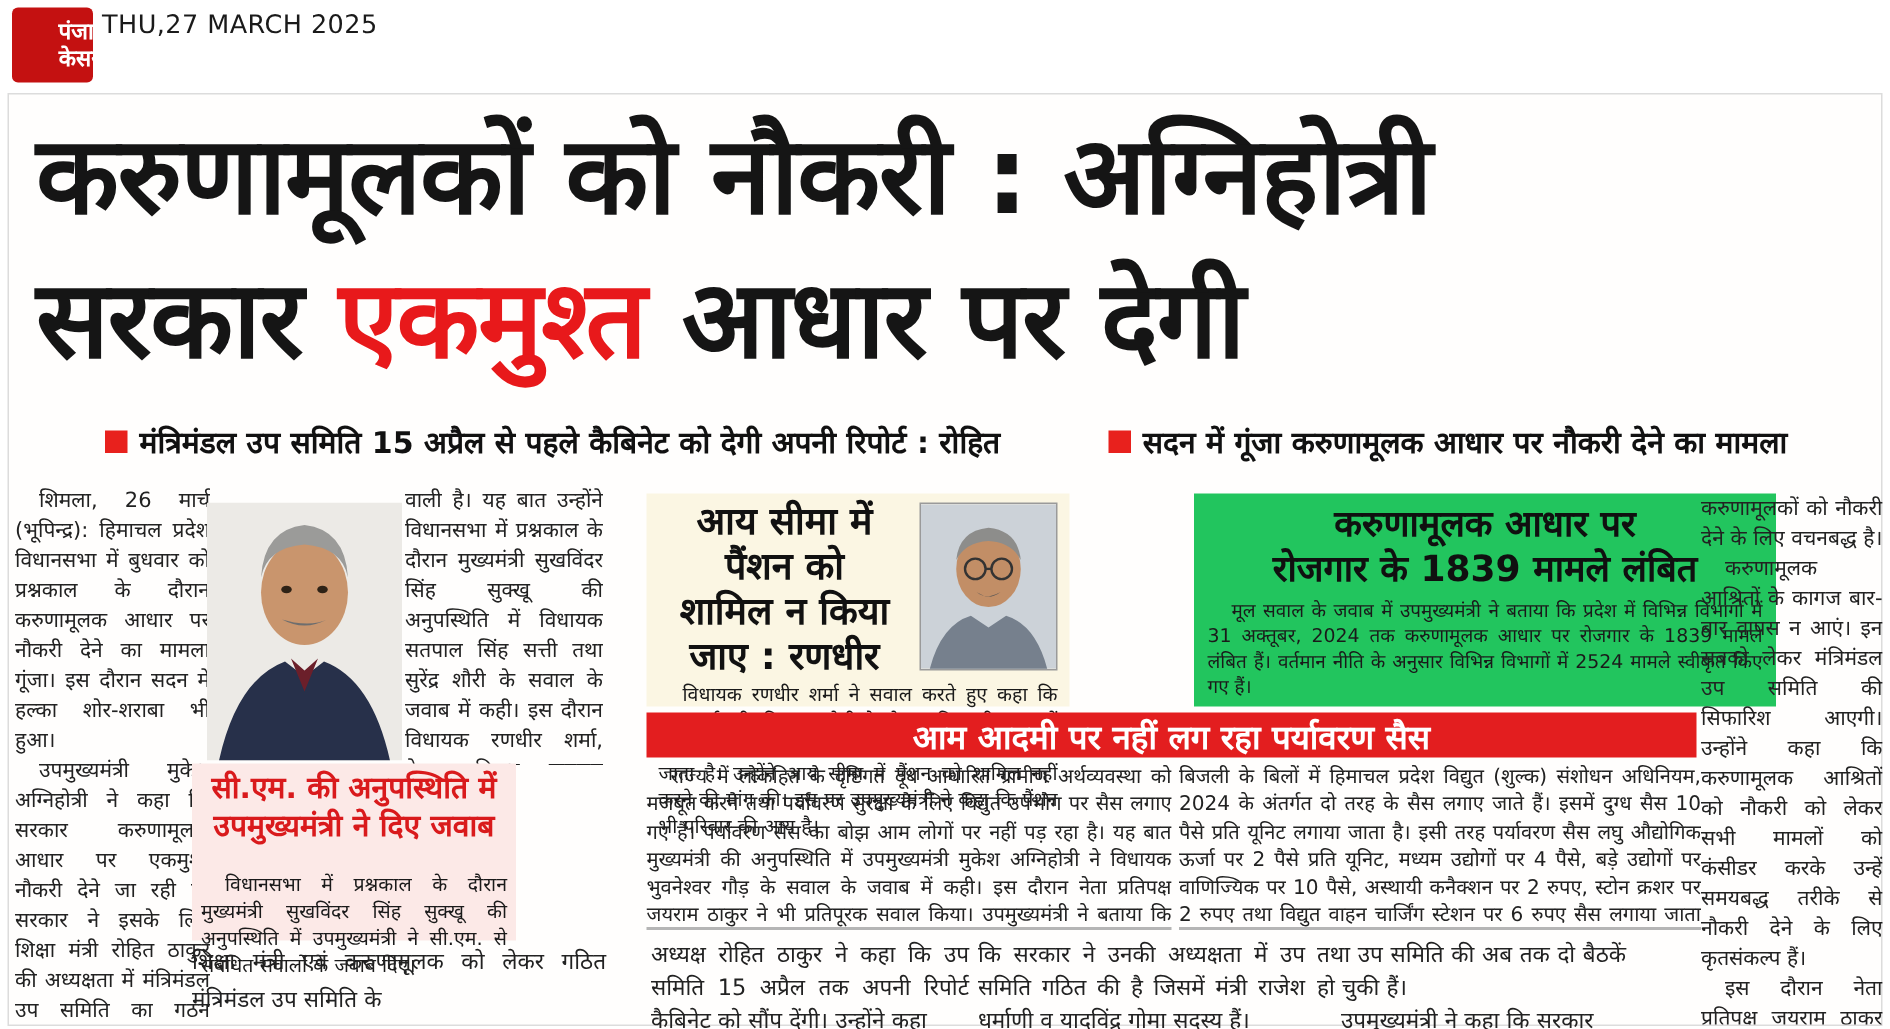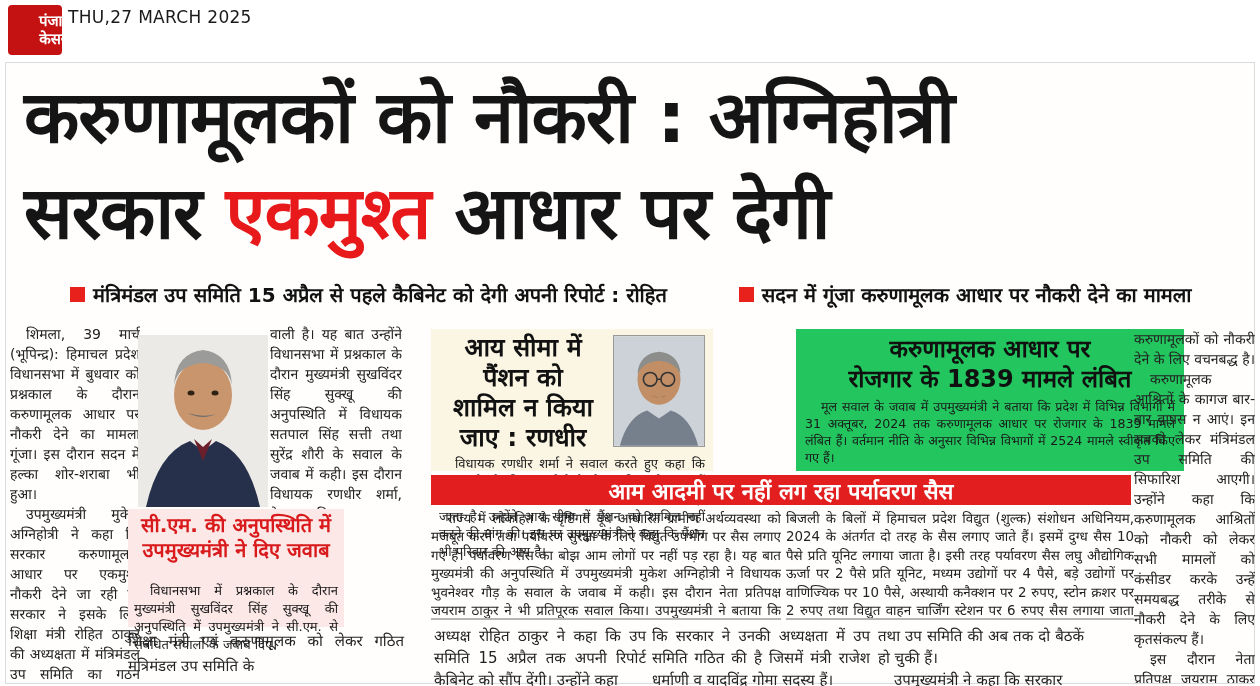--- a/index.html
+++ b/index.html
@@ -103,21 +103,21 @@
       <span class="sq"></span>
       <span>मंत्रिमंडल उप समिति 15 अप्रैल से पहले कैबिनेट को देगी अपनी रिपोर्ट : रोहित</span>
     </div>
     <div class="subhead">
       <span class="sq"></span>
       <span>सदन में गूंजा करुणामूलक आधार पर नौकरी देने का मामला</span>
     </div>
   </div>
 
   <div class="col col1">
-    <div class="para">शिमला, 39 मार्च (भूपिन्द्र): हिमाचल प्रदेश विधानसभा में बुधवार को प्रश्नकाल के दौरान करुणामूलक आधार पर नौकरी देने का मामला गूंजा। इस दौरान सदन में हल्का शोर-शराबा भी हुआ।</div>
+    <div class="para">शिमला, 26 मार्च (भूपिन्द्र): हिमाचल प्रदेश विधानसभा में बुधवार को प्रश्नकाल के दौरान करुणामूलक आधार पर नौकरी देने का मामला गूंजा। इस दौरान सदन में हल्का शोर-शराबा भी हुआ।</div>
     <div class="para">उपमुख्यमंत्री मुकेश अग्निहोत्री ने कहा कि सरकार करुणामूलक आधार पर एकमुश्त नौकरी देने जा रही है। सरकार ने इसके लिए शिक्षा मंत्री रोहित ठाकुर की अध्यक्षता में मंत्रिमंडल उप समिति का गठन किया है। उसकी रिपोर्ट जल्द आने</div>
   </div>
 
   <svg class="cm-photo" viewBox="0 0 130 172" xmlns="http://www.w3.org/2000/svg">
     <rect width="130" height="172" fill="#eceae6"></rect>
     <path d="M8 172 Q20 118 52 106 L65 116 L78 106 Q110 118 122 172 Z" fill="#27304a"></path>
     <path d="M56 104 L65 126 L74 104 L65 112 Z" fill="#6b1f2a"></path>
     <ellipse cx="65" cy="60" rx="29" ry="35" fill="#c9956d"></ellipse>
     <path d="M36 50 Q38 18 65 15 Q92 18 94 50 Q90 30 65 28 Q40 30 36 50" fill="#9b9b99"></path>
     <path d="M50 78 Q65 86 80 78 Q72 82 58 80 Z" fill="#6e6e6e"></path>

